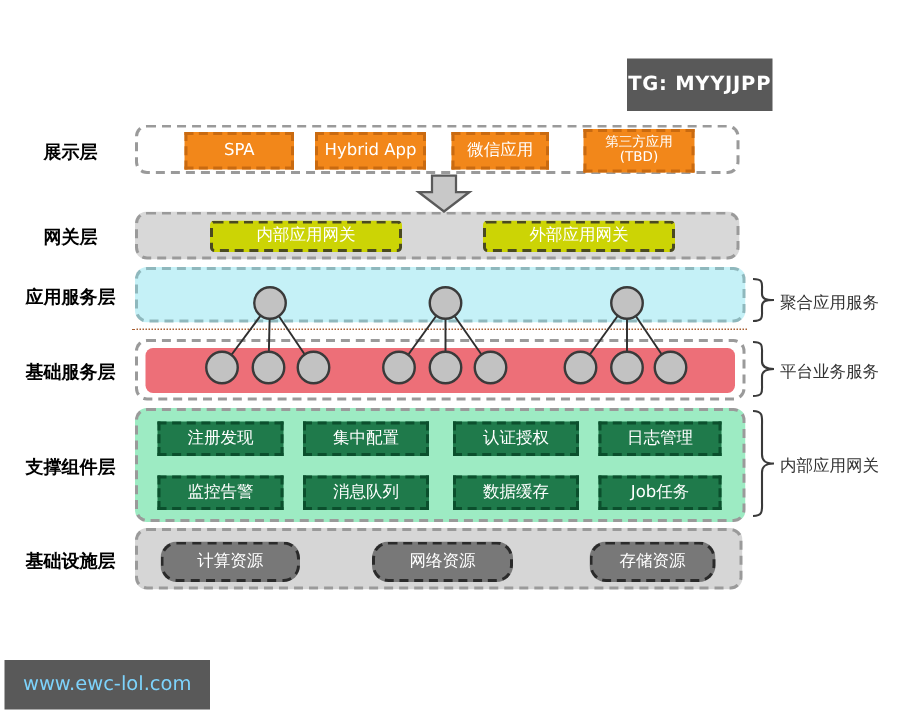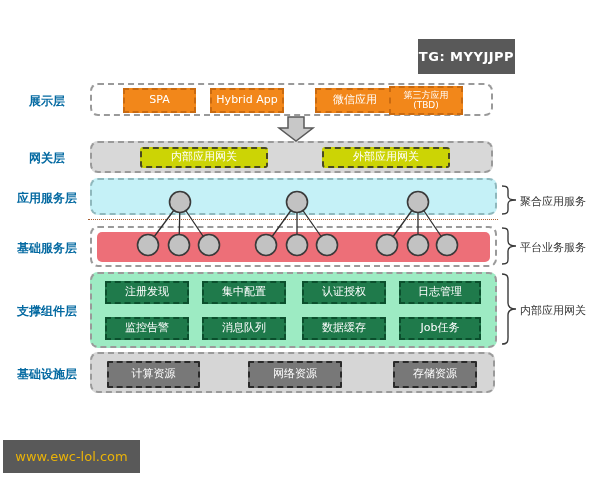--- a/index.html
+++ b/index.html
@@ -10,26 +10,26 @@
   }
   .abs{position:absolute;box-sizing:border-box;}
   
   .badge{
     left:418px;top:5px;width:97px;height:35px;background:#595959;color:#fff;
     display:flex;align-items:center;justify-content:center;
     font-size:13px;font-weight:bold;letter-spacing:.5px;margin-top:34px;
   }
   
   .watermark{
-    left:3px;top:440px;width:137px;height:33px;background:#595959;color:#eab308;
+    left:3px;top:440px;width:137px;height:33px;background:#595959;color:#7dd3fc;
     display:flex;align-items:center;justify-content:center;font-size:13px;
   }
   
   .layer-label{
-    left:8px;width:78px;text-align:center;font-size:12px;font-weight:bold;color:#0369a1;
+    left:8px;width:78px;text-align:center;font-size:12px;font-weight:bold;color:#000000;
   }
   
   .layer{
     border:2px dashed #9a9a9a;border-radius:8px;
   }
   .layer.presentation{left:90px;top:83px;width:403px;height:33px;background:#fff;}
   .layer.gateway{left:90px;top:141px;width:403px;height:32px;background:#d8d8d8;}
   .layer.appsvc{left:90px;top:178px;width:407px;height:37px;background:#c5f1f7;border-color:#8fb8bd;}
   .layer.basesvc{left:90px;top:226px;width:407px;height:41px;background:transparent;}
   .redband{left:97px;top:232px;width:393px;height:30px;background:#ed6f78;border-radius:5px;}
@@ -37,21 +37,21 @@
   .layer.infra{left:90px;top:352px;width:405px;height:41px;background:#d6d6d6;}
   
   .box{
     display:flex;align-items:center;justify-content:center;text-align:center;
     color:#fff;border-radius:0;line-height:1.1;
   }
   .pres-box{background:#f2871a;border:2px dashed #c96a10;font-size:11px;}
   .pres-box.small{font-size:9px;flex-direction:column;}
   .gw-box{background:#ccd405;border:2px dashed #4a4a20;border-radius:3px;font-size:11px;}
   .sup-box{background:#1f7a4b;border:2px dashed #0b4f2d;font-size:11px;}
-  .infra-box{background:#787878;border:2px dashed #2a2a2a;font-size:11px;border-radius:1px;}
+  .infra-box{background:#787878;border:2px dashed #2a2a2a;font-size:11px;border-radius:11px;}
   
   .dotted-divider{left:88px;top:219px;width:410px;height:0;border-top:1px dotted #a85f32;}
   
   .annot{font-size:11px;color:#333;white-space:nowrap;}
   svg{position:absolute;left:0;top:0;pointer-events:none;}
 </style>
 </head>
 <body>
 
 <div class="abs badge">TG: MYYJJPP</div>
@@ -69,21 +69,21 @@
 <div class="abs layer appsvc"></div>
 <div class="abs layer basesvc"></div>
 <div class="abs redband"></div>
 <div class="abs layer support"></div>
 <div class="abs layer infra"></div>
 
 <div class="abs dotted-divider"></div>
 
 <div class="abs box pres-box" style="left:123px;top:88px;width:73px;height:25px">SPA</div>
 <div class="abs box pres-box" style="left:210px;top:88px;width:74px;height:25px">Hybrid App</div>
-<div class="abs box pres-box" style="left:315px;top:88px;width:80px;height:25px">微信应用</div>
+<div class="abs box pres-box" style="left:301px;top:88px;width:65px;height:25px">微信应用</div>
 <div class="abs box pres-box small" style="left:389px;top:86px;width:74px;height:29px">
   <span>第三方应用</span>
   <span>(TBD)</span>
 </div>
 
 <div class="abs box gw-box" style="left:140px;top:147px;width:128px;height:21px">内部应用网关</div>
 <div class="abs box gw-box" style="left:322px;top:147px;width:128px;height:21px">外部应用网关</div>
 
 <div class="abs box sup-box" style="left:105px;top:281px;width:84px;height:23px">注册发现</div>
 <div class="abs box sup-box" style="left:202px;top:281px;width:84px;height:23px">集中配置</div>

